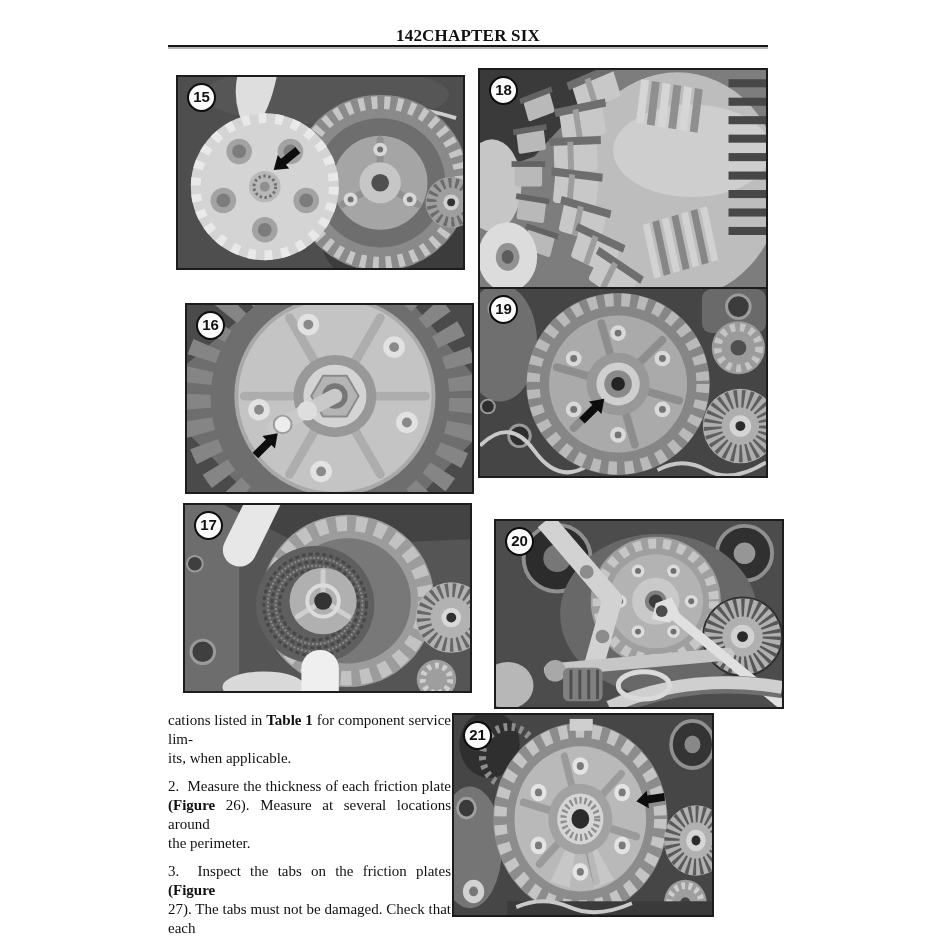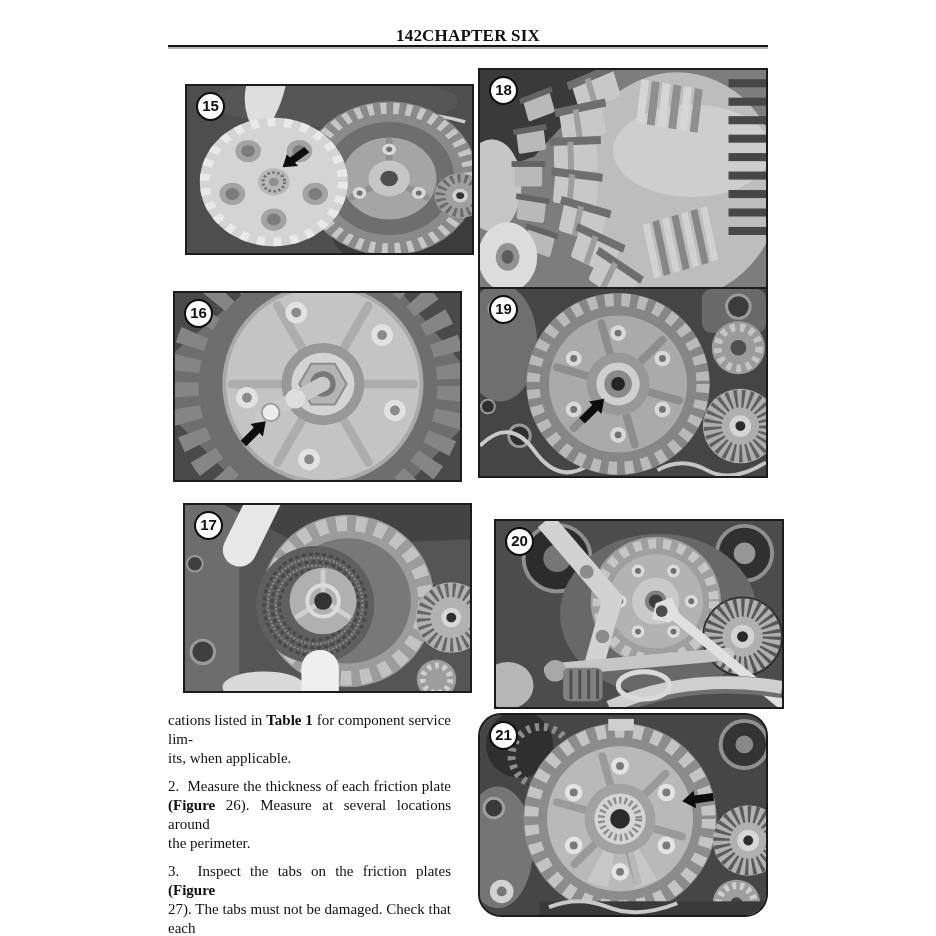--- a/index.html
+++ b/index.html
@@ -25,21 +25,21 @@
 <body>
 
 <div class="page">
 
   <div class="hdr">
     <span>142</span>
     <span>CHAPTER SIX</span>
   </div>
   <div class="rule"></div>
 
-  <figure class="ph" style="left:169px;top:68px;width:289px;height:171px;margin:16px;">
+  <figure class="ph" style="left:169px;top:68px;width:289px;height:195px;margin:7px;">
     <svg viewBox="0 0 289 195" preserveAspectRatio="none">
       <rect width="289" height="195" fill="#4e4e4e"></rect>
       <ellipse cx="240" cy="165" rx="95" ry="60" fill="#3c3c3c"></ellipse>
       <ellipse cx="150" cy="18" rx="125" ry="30" fill="#5c5c5c" opacity=".6"></ellipse>
       <path d="M150 55 Q210 18 282 42" stroke="#cdcdcd" stroke-width="4" fill="none"></path>
       <path d="M60 0 L100 0 Q92 40 72 60 Q54 30 60 0 Z" fill="#dedede"></path>
       <circle cx="205" cy="108" r="90" fill="#8a8a8a"></circle>
       <circle cx="205" cy="108" r="82" fill="none" stroke="#c6c6c6" stroke-width="13" stroke-dasharray="6 7"></circle>
       <circle cx="205" cy="108" r="66" fill="#6e6e6e"></circle>
       <circle cx="205" cy="108" r="48" fill="#a5a5a5"></circle>
@@ -77,21 +77,21 @@
           <circle cx="114" cy="76" r="7" fill="#7c7c7c"></circle>
       </g>
       <circle cx="88" cy="112" r="16" fill="#b8b8b8"></circle>
       <circle cx="88" cy="112" r="11" fill="none" stroke="#6f6f6f" stroke-width="3" stroke-dasharray="2.5 2.5"></circle>
       <circle cx="88" cy="112" r="5" fill="#8f8f8f"></circle>
       <polygon points="0,0 13,-9 13,-4 32,-4 32,4 13,4 13,9" fill="#0d0d0d" transform="translate(97,95) rotate(-40)"></polygon>
     </svg>
     <div class="badge">15</div>
   </figure>
 
-  <figure class="ph" style="left:169px;top:287px;width:289px;height:191px;margin:4px;">
+  <figure class="ph" style="left:169px;top:287px;width:289px;height:191px;margin:16px;">
     <svg viewBox="0 0 289 191" preserveAspectRatio="none">
       <rect width="289" height="191" fill="#6e6e6e"></rect>
       <polygon points="0,0 70,0 0,60" fill="#4a4a4a"></polygon>
         <polygon points="289,0 289,70 230,0" fill="#4a4a4a"></polygon>
       <polygon points="0,191 0,130 60,191" fill="#4a4a4a"></polygon>
         <polygon points="289,191 289,140 240,191" fill="#4a4a4a"></polygon>
       <circle cx="145" cy="95" r="136" fill="none" stroke="#858585" stroke-width="30" stroke-dasharray="15 11"></circle>
       <circle cx="150" cy="93" r="100" fill="#c4c4c4"></circle>
       <circle cx="150" cy="93" r="100" fill="none" stroke="#a9a9a9" stroke-width="4"></circle>
       <g stroke="#adadad" stroke-width="9" stroke-linecap="round">
@@ -364,21 +364,21 @@
           <line x1="103" y1="152" x2="103" y2="182"></line>
       </g>
       <path d="M115 192 Q195 156 290 172" stroke="#6f6f6f" stroke-width="18" fill="none"></path>
       <path d="M115 190 Q195 154 290 170" stroke="#cfcfcf" stroke-width="13" fill="none"></path>
       <ellipse cx="150" cy="168" rx="26" ry="14" fill="none" stroke="#dadada" stroke-width="5"></ellipse>
       <ellipse cx="12" cy="168" rx="26" ry="24" fill="#b7b7b7"></ellipse>
     </svg>
     <div class="badge">20</div>
   </figure>
 
-  <figure class="ph" style="left:478px;top:713px;width:290px;height:204px;margin:0;border-radius:23px;">
+  <figure class="ph" style="left:452px;top:713px;width:262px;height:204px;margin:0;">
     <svg viewBox="0 0 290 204" preserveAspectRatio="none">
       <rect width="290" height="204" fill="#464646"></rect>
       <circle cx="40" cy="30" r="34" fill="#2f2f2f"></circle>
       <circle cx="62" cy="42" r="30" fill="none" stroke="#8d8d8d" stroke-width="8" stroke-dasharray="4 5"></circle>
       <ellipse cx="18" cy="135" rx="36" ry="62" fill="#757575"></ellipse>
       <circle cx="14" cy="95" r="10" fill="#3a3a3a" stroke="#a0a0a0" stroke-width="3"></circle>
       <circle cx="22" cy="180" r="12" fill="#d2d2d2"></circle>
         <circle cx="22" cy="180" r="5" fill="#777"></circle>
       <circle cx="268" cy="30" r="24" fill="#343434" stroke="#909090" stroke-width="4"></circle>
       <circle cx="268" cy="30" r="9" fill="#888"></circle>

